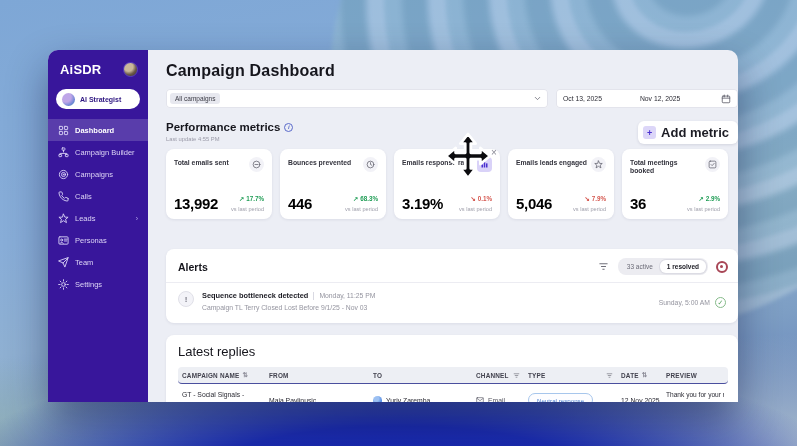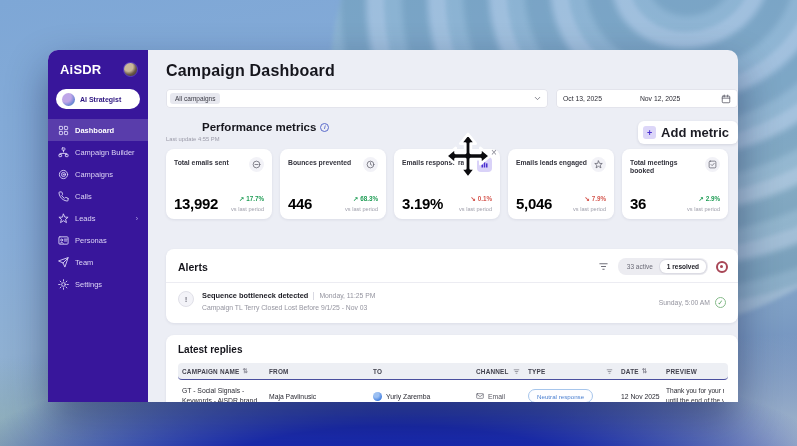--- a/index.html
+++ b/index.html
@@ -53,21 +53,21 @@
     padding:0 6px 0 4px; box-shadow:0 0 0 1px #e3e4ec inset; cursor:pointer; }
   .chip { background:#e7e8ef; border-radius:3px; font-size:6.5px; color:#3a3a44; padding:2px 5px; }
   .campaign-select .grow { flex:1; }
   .date-range { width:182px; height:19px; background:#fff; border-radius:4px; display:flex; align-items:center;
     padding:0 7px; box-shadow:0 0 0 1px #e3e4ec inset; cursor:pointer; font-size:6.8px; color:#2c2c35; }
   .date-range .d2 { margin-left:38px; }
   .date-range .grow { flex:1; }
 
   .metrics-head { display:flex; margin-top:13px; align-items:flex-start; }
   .metrics-head .left { flex:1; }
-  .sec-title { font-size:11.5px; font-weight:bold; color:#16161d; display:flex; align-items:center; gap:4px;margin-left:36px; }
+  .sec-title { font-size:11.5px; font-weight:bold; color:#16161d; display:flex; align-items:center; gap:4px; }
   .info-icon { width:9px; height:9px; border-radius:50%; border:1px solid #5a6acb; color:#5a6acb;
     font-size:6px; display:inline-flex; align-items:center; justify-content:center; font-style:italic; font-weight:bold; }
   .last-update { font-size:5.8px; color:#9a9aa8; margin-top:3px; }
   .add-metric { height:23px; background:#fff; border:none; border-radius:6px; display:flex; align-items:center; gap:5px;
     padding:0 9px 0 5px; cursor:pointer; box-shadow:0 1px 3px rgba(30,30,70,.12); }
   .plus-box { width:13px; height:13px; border-radius:3px; background:#dcd6f8; color:#4a2fd0; font-size:9px;
     display:flex; align-items:center; justify-content:center; font-weight:bold; }
   .add-metric .lbl { font-size:13px; font-weight:bold; color:#1c1c24; }
 
   .cards { display:flex; gap:8px; margin-top:5px; }
@@ -106,21 +106,21 @@
   .alert-title { font-size:7.4px; font-weight:bold; color:#1c1c24; }
   .alert-sep { width:1px; height:8px; background:#d9d9e2; }
   .alert-time { font-size:6.8px; color:#94949f; }
   .alert-sub { font-size:6.8px; color:#94949f; margin-top:4px; }
   .alert-right { display:flex; align-items:center; gap:5px; padding-top:6px; }
   .alert-rtime { font-size:6.8px; color:#94949f; }
   .check-bub { width:11px; height:11px; border-radius:50%; border:1px solid #86bb8a; color:#5ca464; font-size:7px;
     display:flex; align-items:center; justify-content:center; }
 
   .replies { margin-top:12px; height:90px; padding:9px 10px 0 12px; }
-  .replies-title { font-size:10px; font-weight:bold; color:#15151c; }
+  .replies-title { font-size:13px; font-weight:normal; color:#15151c; }
   .tbl-head { margin-top:8px; background:#edeff4; border-radius:4px; height:17px; display:grid;
     grid-template-columns:87px 104px 103px 52px 93px 45px 58px; align-items:center; padding:0 4px;
     border-bottom:1.5px solid #4a4f9e; }
   .th { font-size:6.4px; font-weight:bold; color:#42424e; letter-spacing:.2px; display:flex; align-items:center; gap:3px; cursor:pointer; }
   .th .fglyph { margin-left:auto; margin-right:8px; }
   .sort-g { font-size:6.5px; color:#8a8a96; }
   .tbl-row { display:grid; grid-template-columns:87px 104px 103px 52px 93px 45px 58px; padding:6px 4px 0 4px; align-items:center; }
   .td { font-size:6.8px; color:#2a2a33; padding-right:6px; }
   .td.campaign { line-height:1.5; }
   .to-cell { display:flex; align-items:center; gap:4px; }

